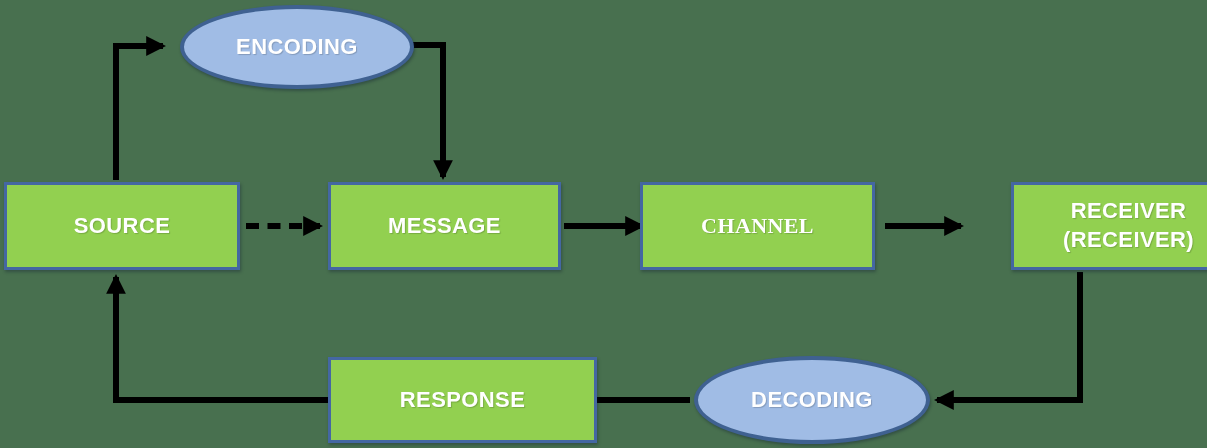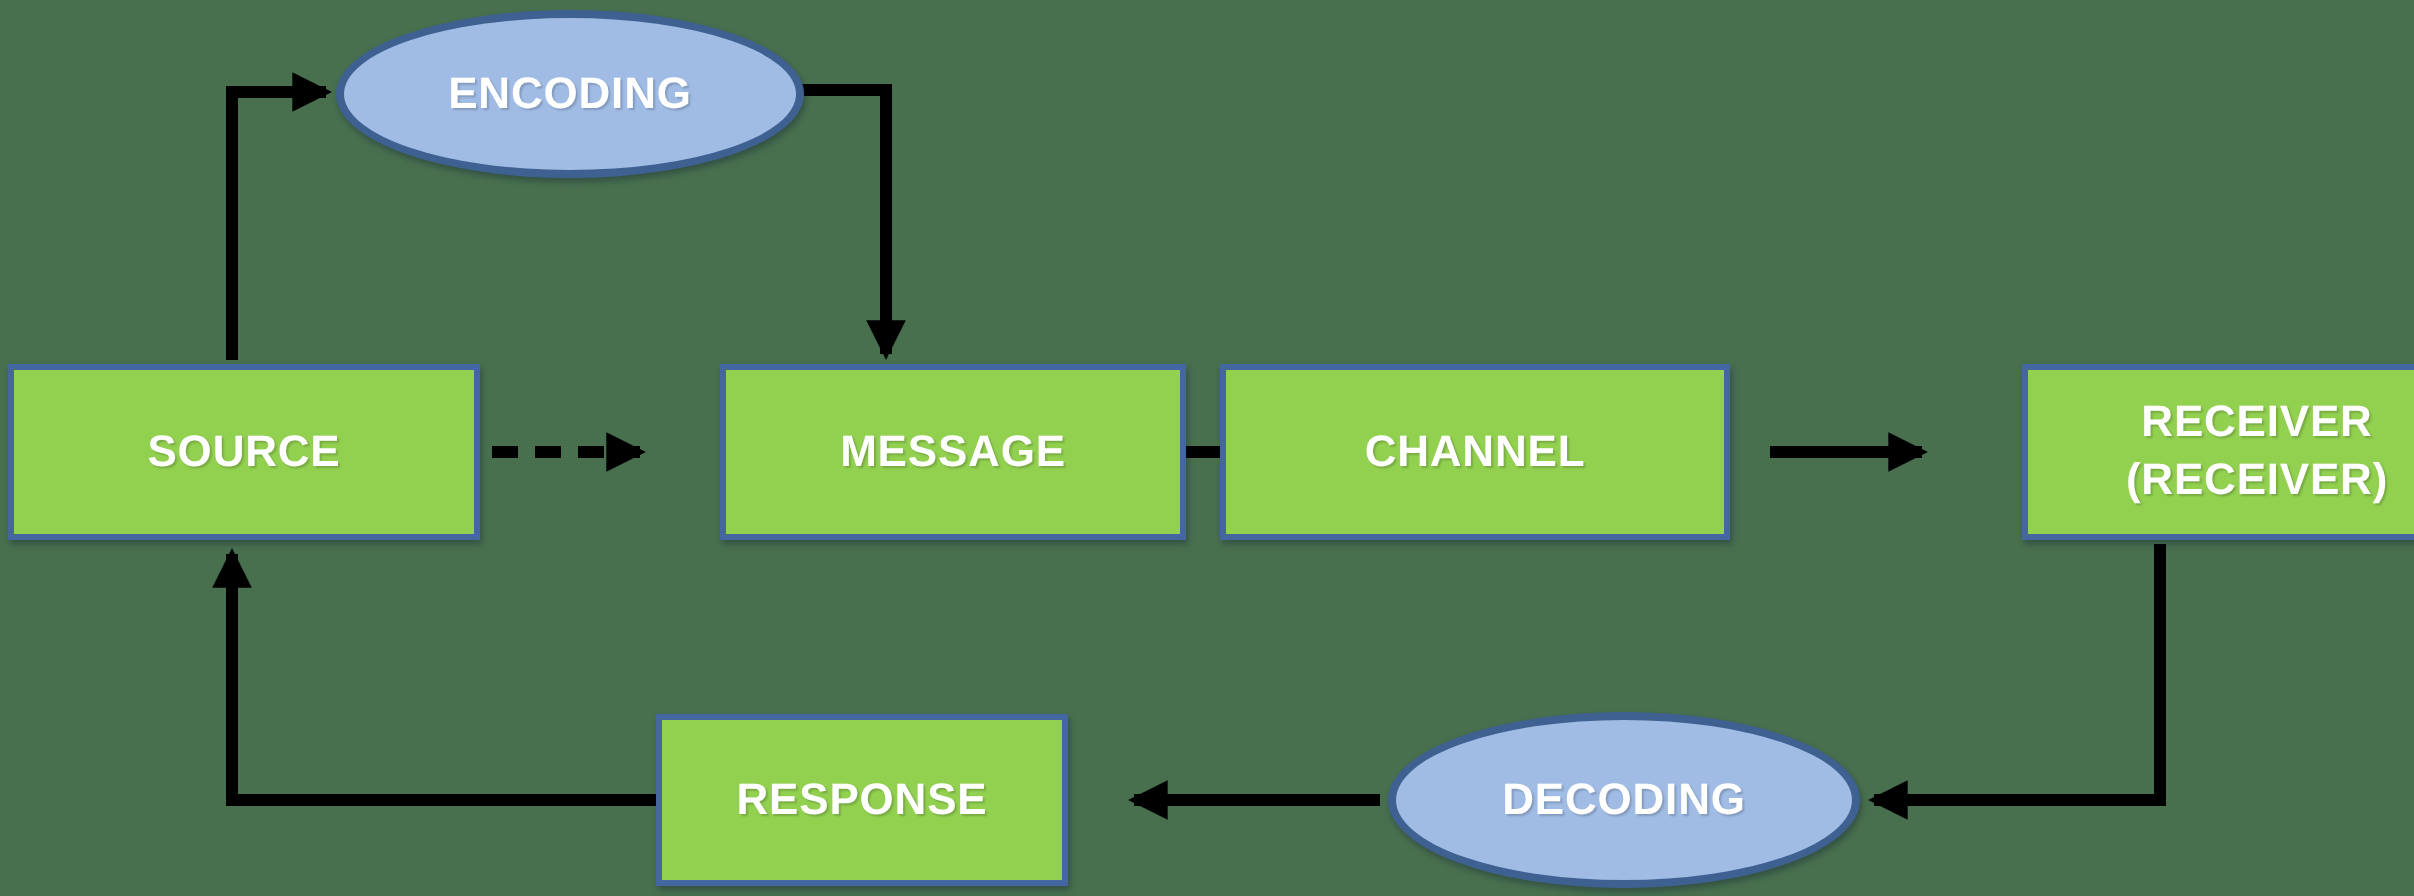--- a/index.html
+++ b/index.html
@@ -53,25 +53,25 @@
     border: 3px solid var(--box-border, #4467A2);
     box-shadow: 1px 2px 3px rgba(15, 25, 45, 0.35);
   }
   .ellipse {
     background: var(--ellipse-fill, #A0BCE5);
     border: 4px solid var(--ellipse-border, #3F6191);
     border-radius: 50%;
     box-shadow: 1px 2px 3px rgba(15, 25, 45, 0.35);
   }
   #n-source   { left: 4px;   top: 182px; width: 236px; height: 88px; }
-  #n-message  { left: 328px; top: 182px; width: 233px; height: 88px; margin-left: 32px; }
-  #n-channel  { left: 610px; top: 182px; width: 255px; height: 88px; }
+  #n-message  { left: 328px; top: 182px; width: 233px; height: 88px; }
+  #n-channel  { left: 640px; top: 182px; width: 235px; height: 88px; font-family: Liberation Serif, serif; }
   #n-receiver { left: 968px; top: 182px; width: 235px; height: 88px; margin-left: 43px; }
-  #n-response { left: 328px; top: 357px; width: 206px; height: 86px; }
-  #n-encoding { left: 168px; top: 5px;   width: 234px; height: 84px; }
+  #n-response { left: 328px; top: 357px; width: 269px; height: 86px; }
+  #n-encoding { left: 180px; top: 5px;   width: 234px; height: 84px; }
   #n-decoding { left: 694px; top: 356px; width: 236px; height: 88px; text-align: center; }
 </style>
 </head>
 <body>
 
 <div class="canvas">
 
   <svg class="arrows" width="1207" height="448" viewBox="0 0 1207 448">
     <defs>
       <marker id="ah" viewBox="0 0 10 10" refX="8.5" refY="5" markerWidth="3.6" markerHeight="3.3" orient="auto">

